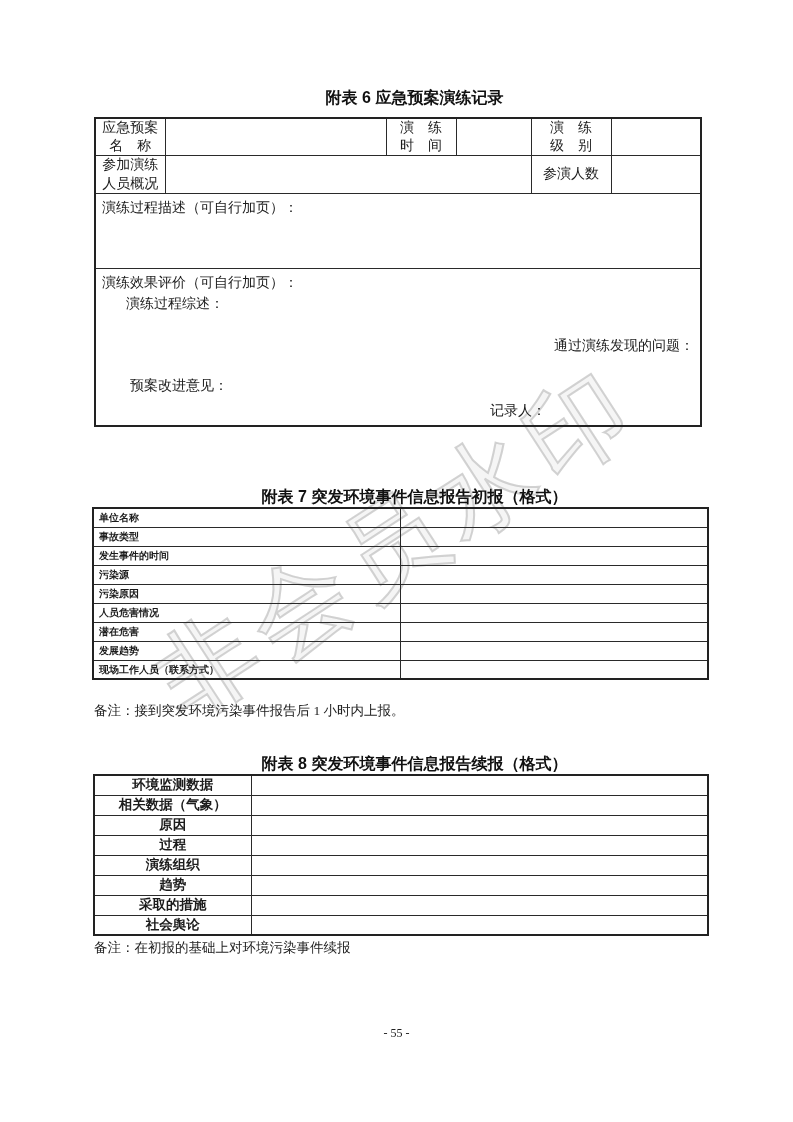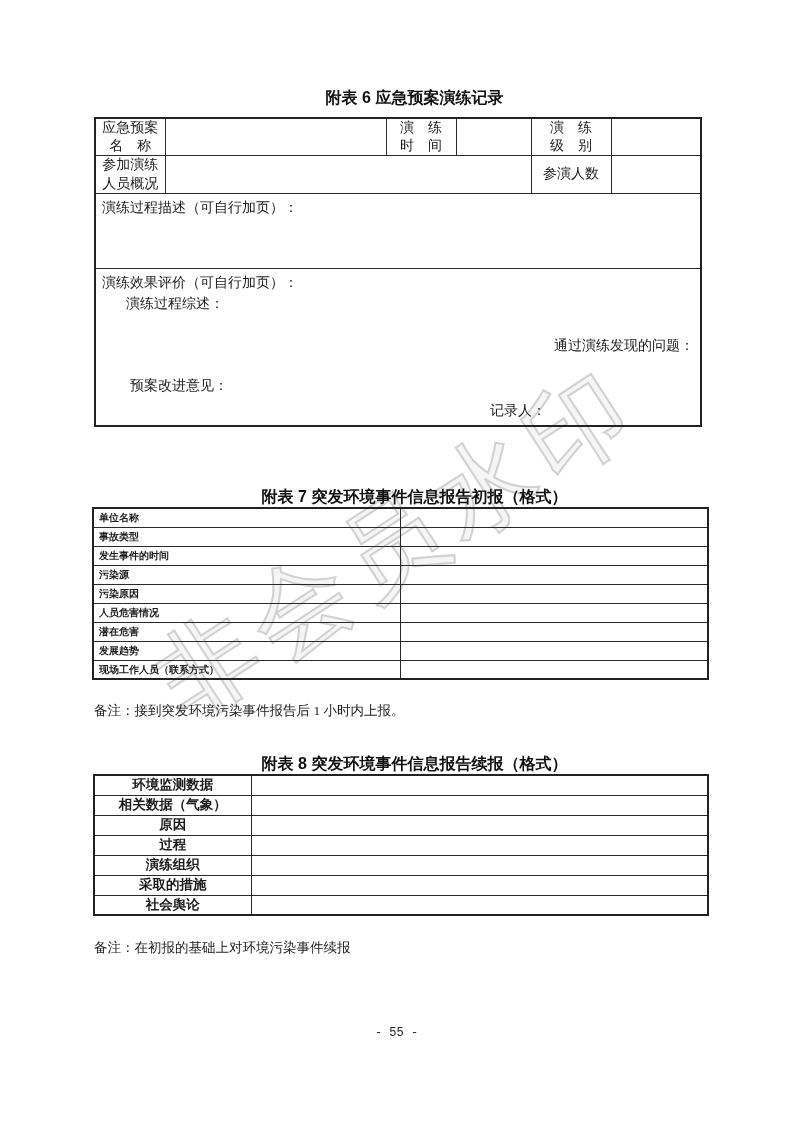--- a/index.html
+++ b/index.html
@@ -72,21 +72,21 @@
     font-weight:bold; font-size:13.5px; text-align:center;
   }
   .note {
     position:absolute; left:94px;
     font-size:13.5px; color:#222; z-index:1;
     font-family:"Liberation Serif", serif;
   }
   .pageno {
     position:absolute; left:0; width:793px; top:1026px;
     text-align:center; font-size:12px; color:#222;
-    font-family:Liberation Mono, monospace;
+    font-family:Liberation Serif, serif;
     z-index:1;
   }
 </style>
 </head>
 <body>
 
 <div class="page">
 
   <div class="watermark">非会员水印</div>
 
@@ -208,20 +208,24 @@
     </tr>
     <tr>
       <td class="lbl">过程</td>
       <td></td>
     </tr>
     <tr>
       <td class="lbl">演练组织</td>
       <td></td>
     </tr>
     <tr>
+      <td class="lbl">趋势</td>
+      <td></td>
+    </tr>
+    <tr>
       <td class="lbl">采取的措施</td>
       <td></td>
     </tr>
     <tr>
       <td class="lbl">社会舆论</td>
       <td></td>
     </tr>
   </tbody>
     </table>
 

